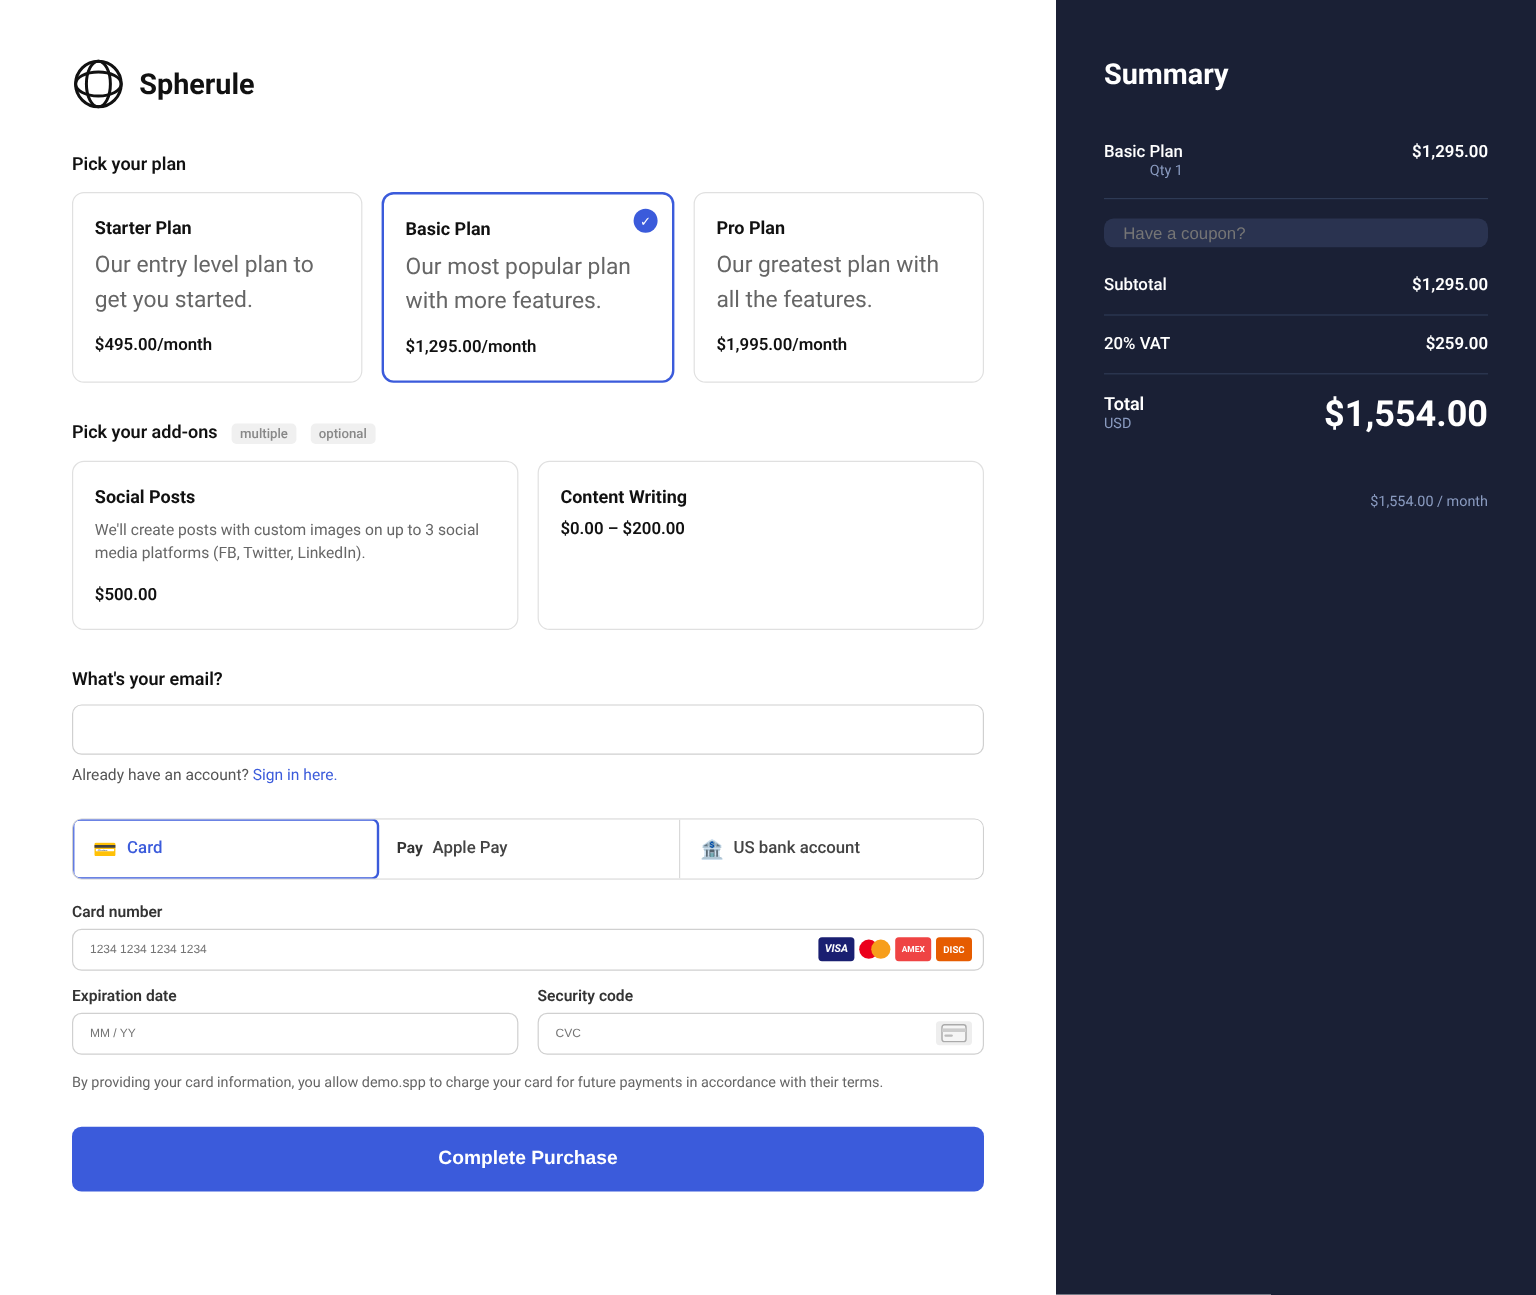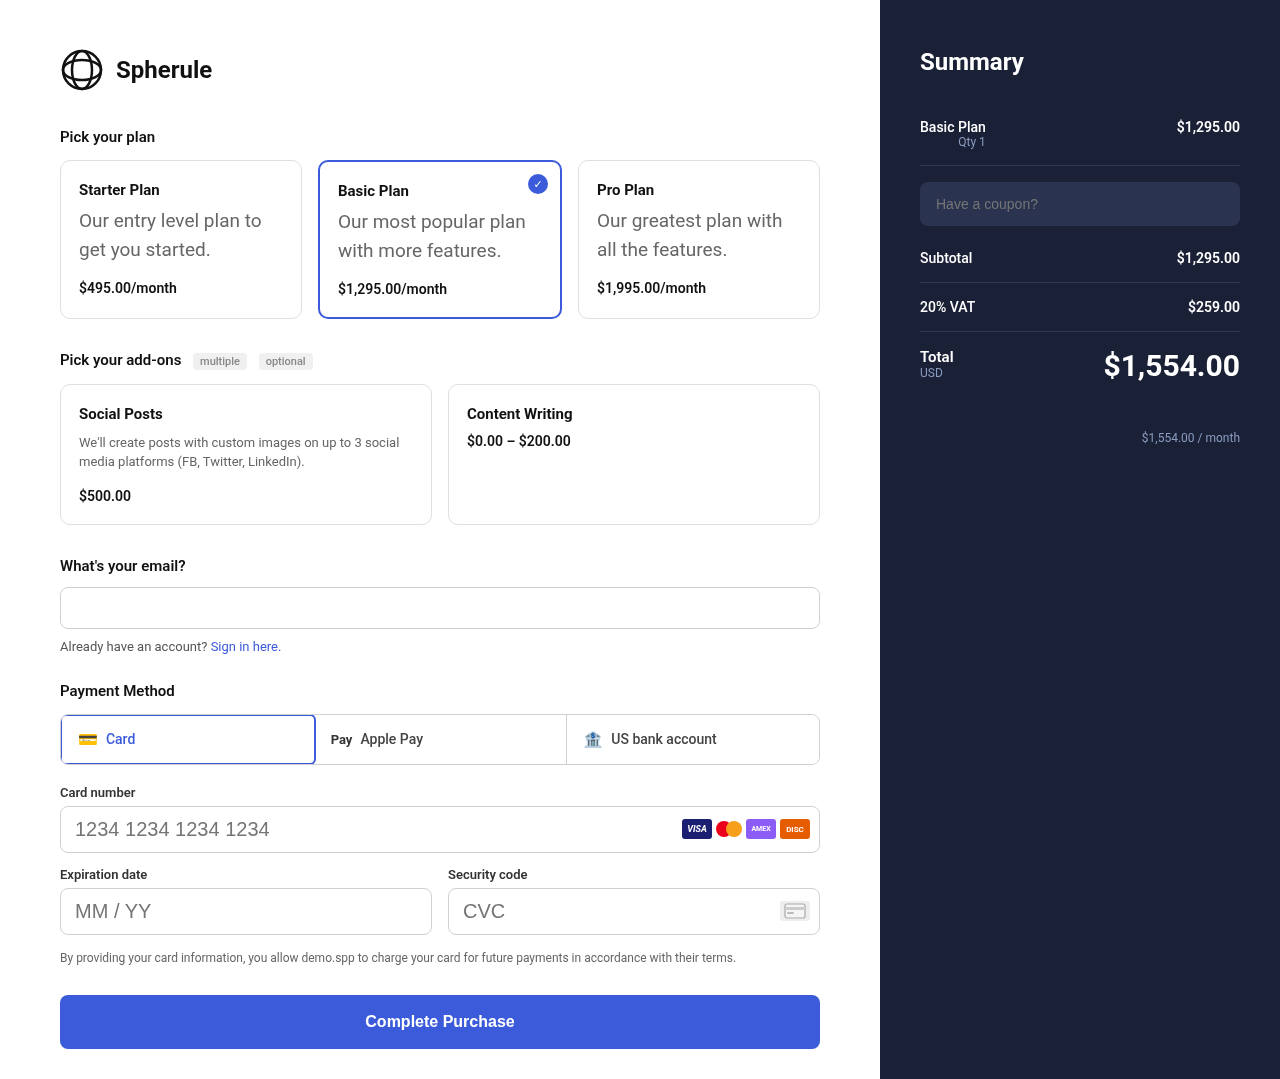--- a/index.html
+++ b/index.html
@@ -225,21 +225,21 @@
       color: #333;
     }
     .card-input-row {
       position: relative;
     }
     .card-input-inner {
       width: 100%;
       border: 1.5px solid #d0d0d0;
       border-radius: 8px;
       padding: 11px 14px;
-      font-size: 20px;
+      font-size: 10px;
       color: #999;
       outline: none;
       padding-right: 130px;
     }
     .card-logos {
       position: absolute;
       right: 10px;
       top: 50%;
       transform: translateY(-50%);
       display: flex;
@@ -250,21 +250,21 @@
       height: 20px;
       width: 30px;
       border-radius: 3px;
       display: flex;
       align-items: center;
       justify-content: center;
       font-size: 9px;
       font-weight: 700;
     }
     .card-logo.visa { background: #1a1f71; color: #fff; font-style: italic; }
-    .card-logo.amex { background: #8b5cf6; color: #fff; font-size: 7px; }
+    .card-logo.amex { background: #ef4444; color: #fff; font-size: 7px; }
     .card-logo.disc { background: #e65c00; color: #fff; font-size: 8px; }
     .cvc-input-row {
       position: relative;
     }
     .cvc-icon {
       position: absolute;
       right: 10px;
       top: 50%;
       transform: translateY(-50%);
       width: 30px;
@@ -327,21 +327,21 @@
     .summary-divider {
       border: none;
       border-top: 1px solid #2e3a55;
       margin: 16px 0;
     }
     .coupon-input {
       width: 100%;
       background: #2a3350;
       border: none;
       border-radius: 8px;
-      padding: 14px 16px;
+      padding: 4px 16px;
       font-size: 14px;
       color: #8a9bc0;
       outline: none;
       margin-bottom: 24px;
     }
     .total-row {
       display: flex;
       justify-content: space-between;
       align-items: flex-start;
       margin-top: 8px;
@@ -448,21 +448,20 @@
     <div class="email-label">What's your email?</div>
     <input class="email-input" type="email" placeholder="" style="">
     <div class="signin-text">
       <span>Already have an account?</span>
       <a href="#">Sign in here.</a>
     </div>
   </div>
 
   
   <div class="payment-section">
-    <div class="payment-label">Payment Method</div>
 
     <div class="payment-tabs">
       <div class="payment-tab active">
         <span class="tab-icon">💳</span>
         <span>Card</span>
       </div>
       <div class="payment-tab">
         <span class="tab-icon" style="font-size:13px;font-weight:700;color:#333;">Pay</span>
         <span>Apple Pay</span>
       </div>

